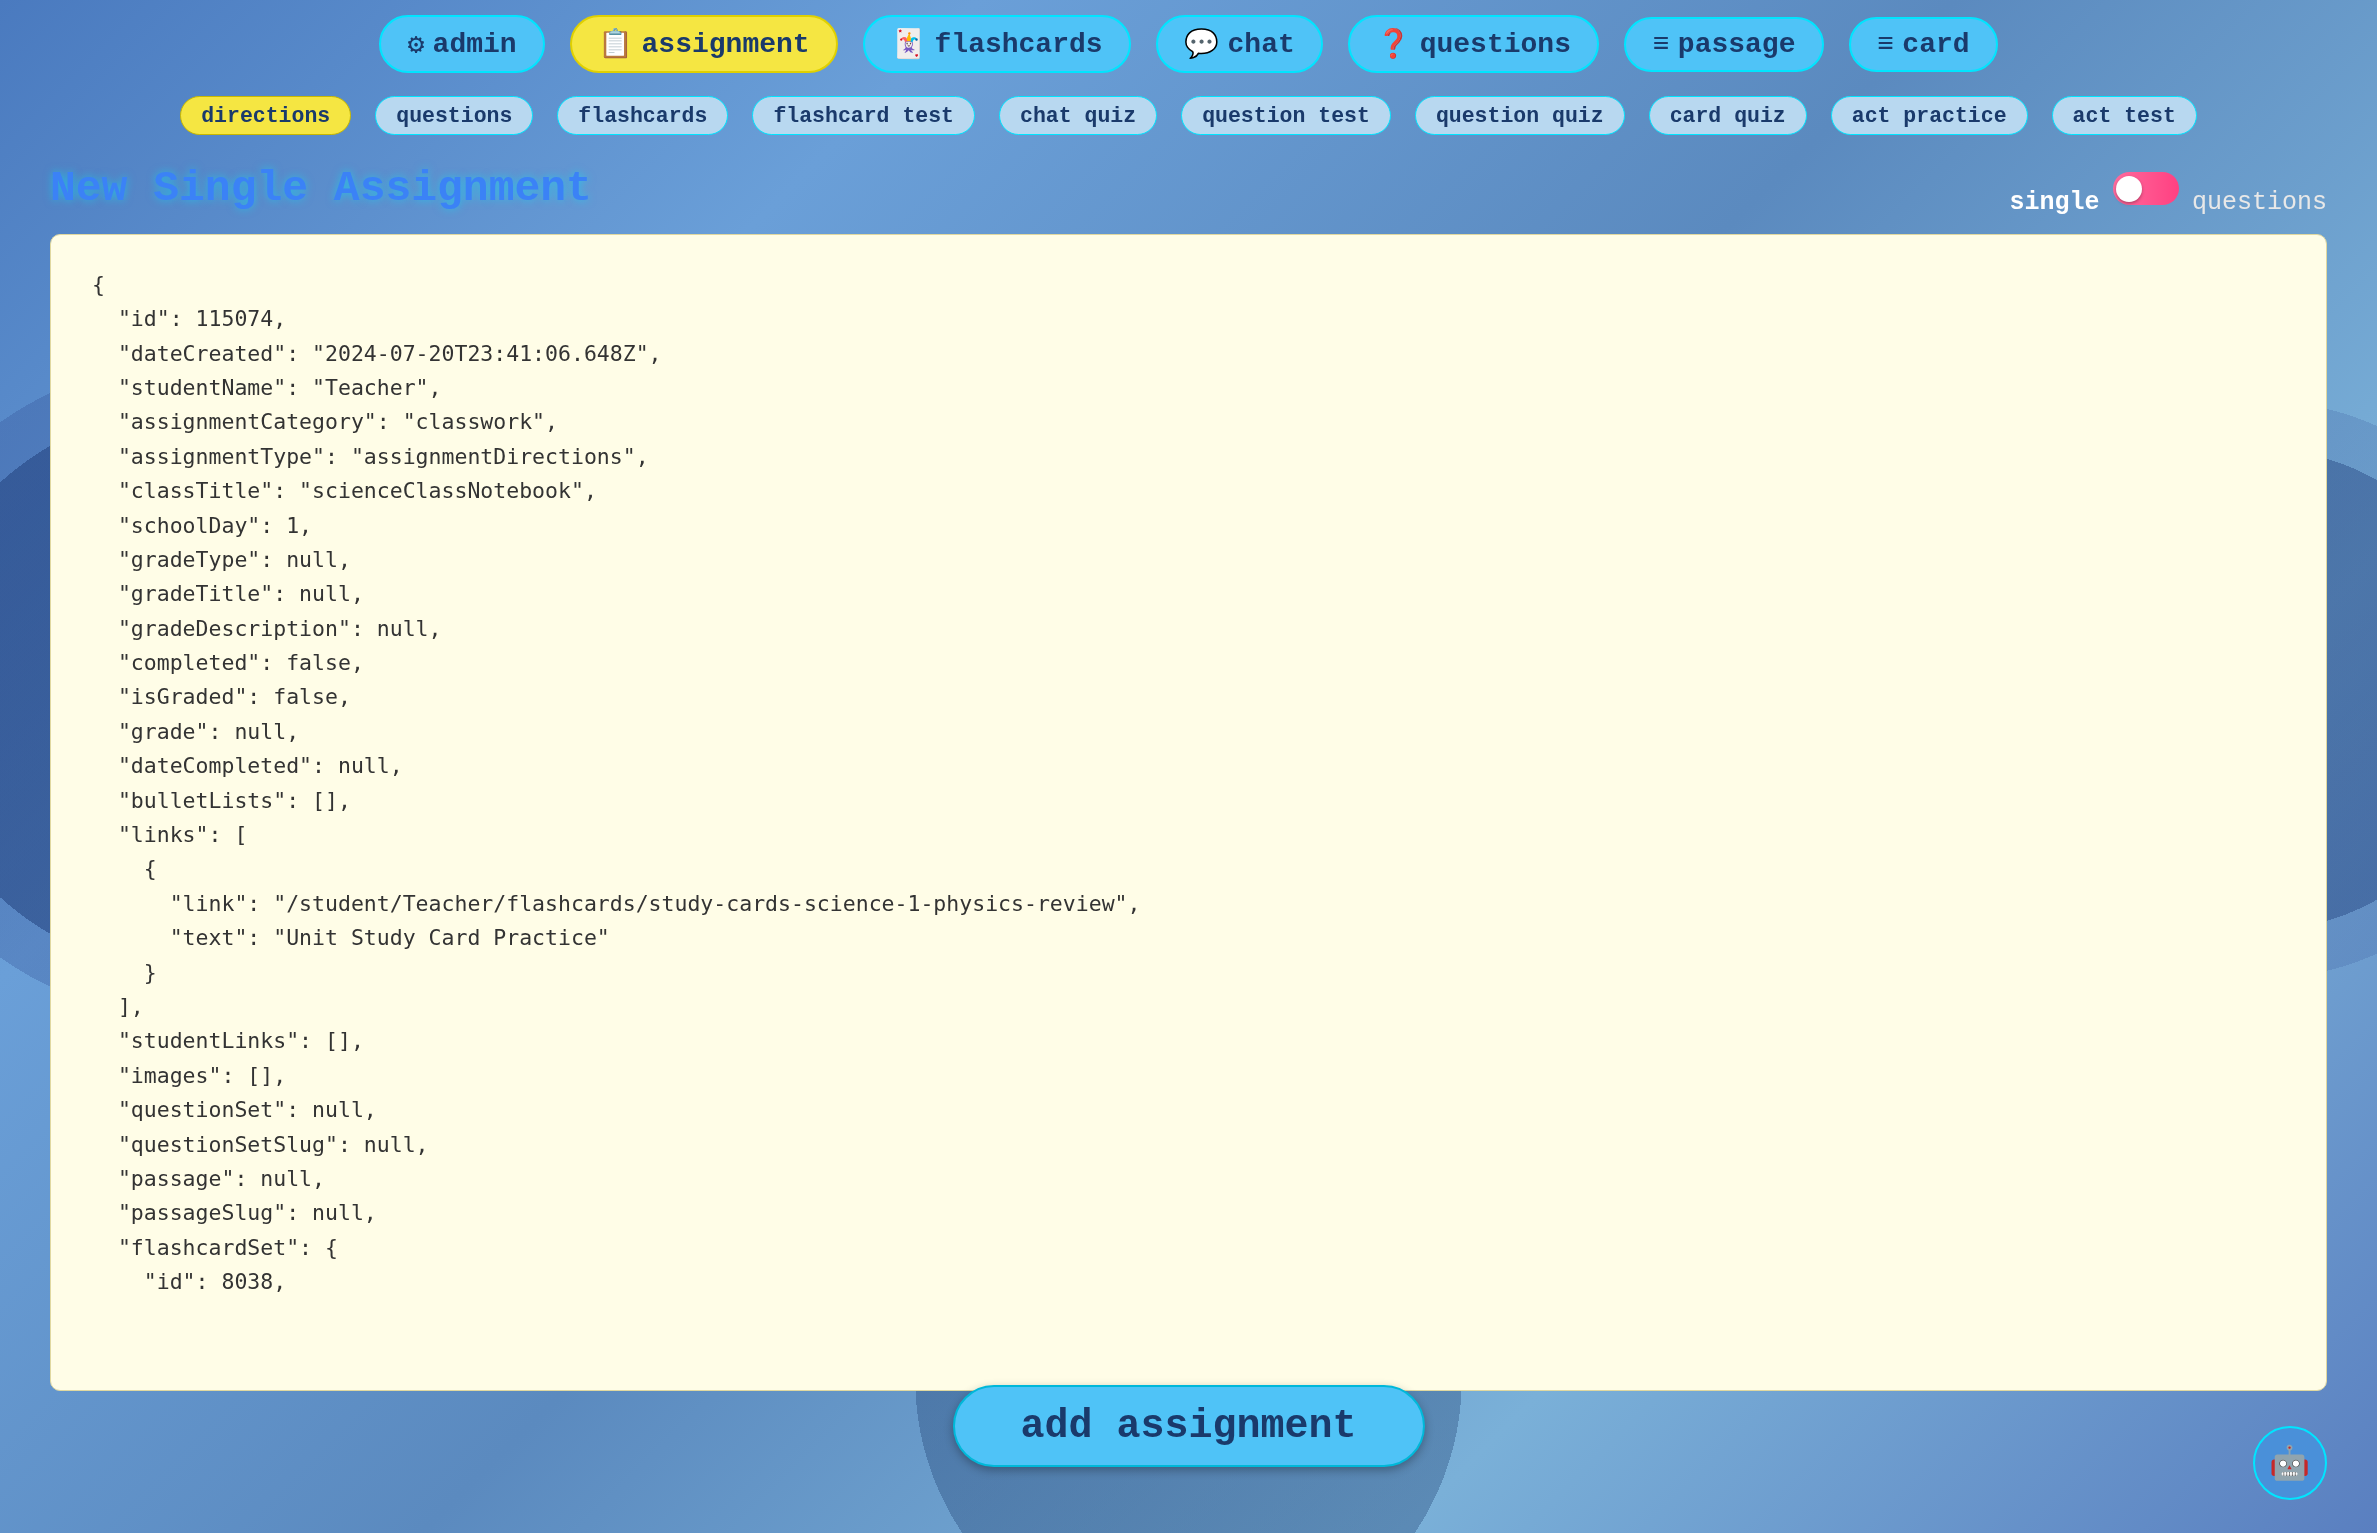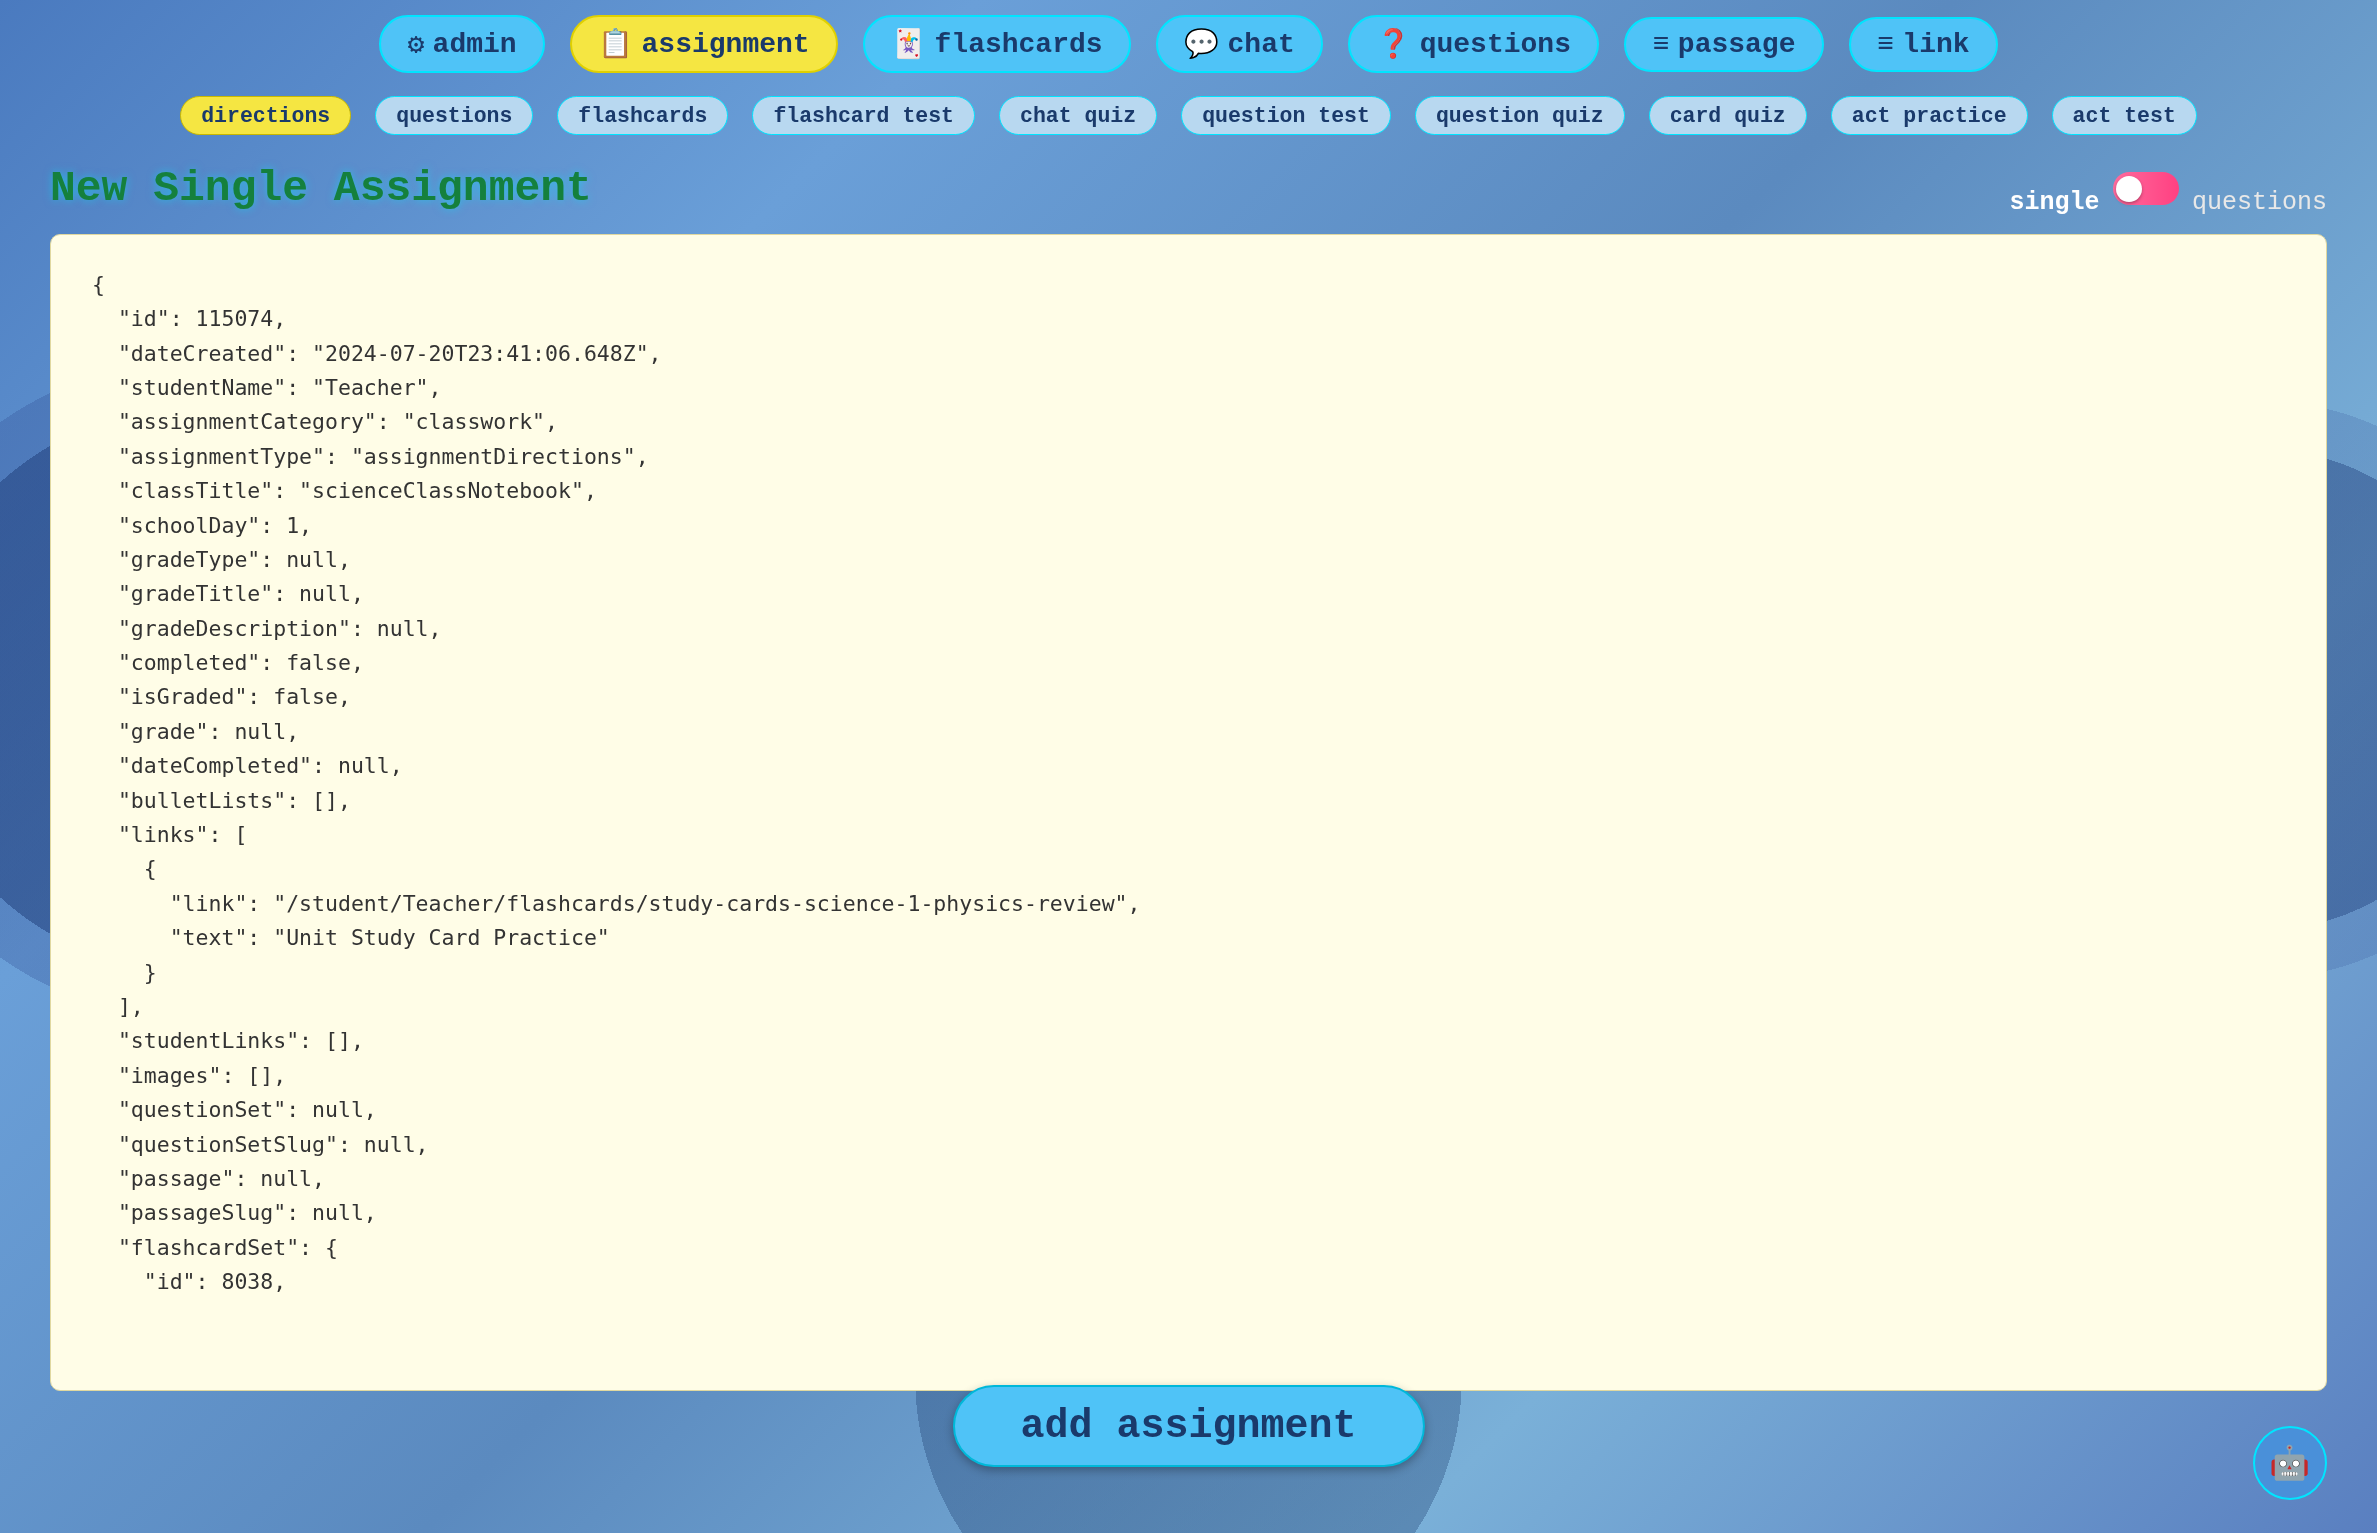--- a/index.html
+++ b/index.html
@@ -132,21 +132,21 @@
       display: flex;
       align-items: center;
       justify-content: space-between;
       margin-bottom: 16.5px;
     }
 
     .assignment-title {
       font-family: 'Courier New', monospace;
       font-size: 43px;
       font-weight: bold;
-      color: #15803d;
+      color: #3b82f6;
       text-shadow: 0 0 8.3px rgba(0,229,255,0.5);
     }
 
     .toggle-group {
       display: flex;
       align-items: center;
       gap: 13.2px;
     }
 
     .toggle-label {
@@ -264,21 +264,21 @@
   <button class="nav-btn nav-btn-questions">
     <span>❓</span>
     <span>questions</span>
   </button>
   <button class="nav-btn nav-btn-passage">
     <span>≡</span>
     <span>passage</span>
   </button>
   <button class="nav-btn nav-btn-menu">
     <span>≡</span>
-    <span>link</span>
+    <span>card</span>
   </button>
 </nav>
 
 <nav class="sub-nav">
   <button class="sub-btn sub-btn-active">directions</button>
   <button class="sub-btn">questions</button>
   <button class="sub-btn">flashcards</button>
   <button class="sub-btn">flashcard test</button>
   <button class="sub-btn">chat quiz</button>
   <button class="sub-btn">question test</button>

